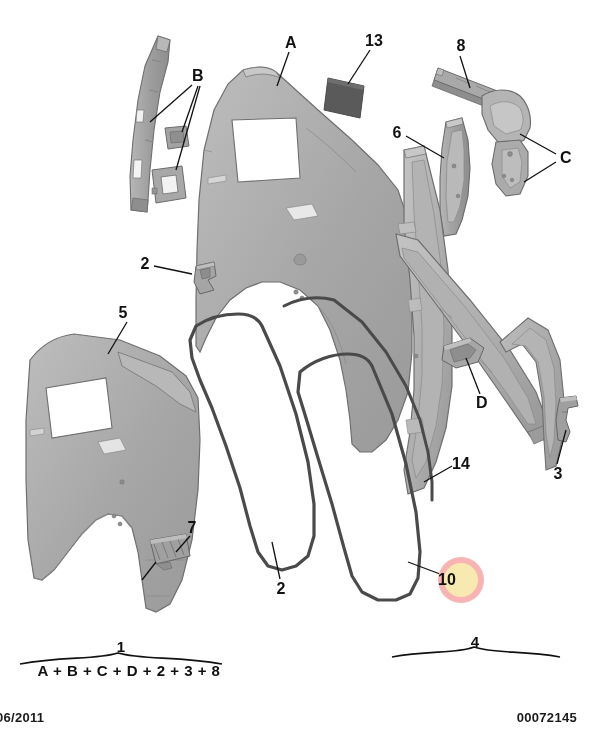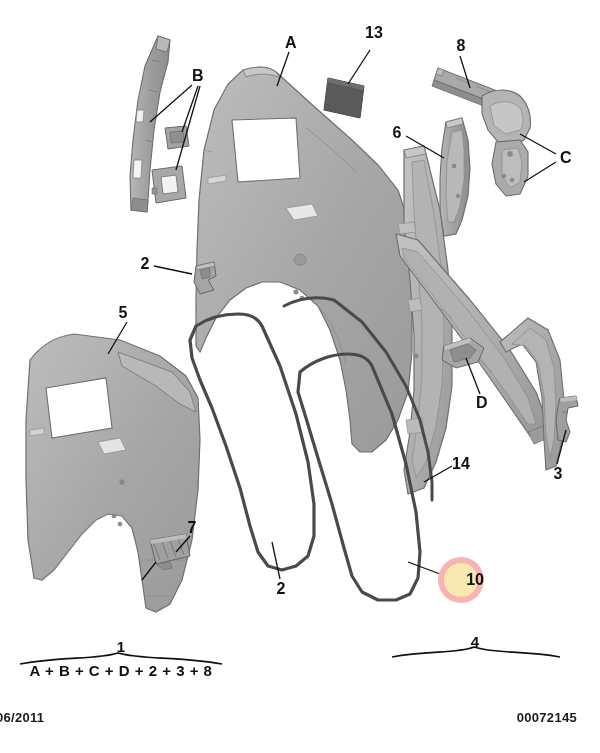--- a/index.html
+++ b/index.html
@@ -40,21 +40,21 @@
     font-size: 16px;
   }
   .hl-wrap {
     position: absolute;
     transform: translate(-50%, -50%);
     width: 46px;
     height: 46px;
     border-radius: 50%;
     display: flex;
     align-items: center;
-    justify-content: flex-end;
+    justify-content: flex-start;
   }
   .hl-ring {
     position: absolute;
     left: 0; top: 0;
     width: 46px;
     height: 46px;
     border-radius: 50%;
     background: #f8b4b4;
   }
   .hl-core {
@@ -83,20 +83,21 @@
   }
   .formula {
     position: absolute;
     font-family: "Liberation Sans", sans-serif;
     font-weight: bold;
     font-size: 15px;
     color: #111111;
     transform: translate(-50%, 0);
     white-space: nowrap;
     letter-spacing: 0.5px;
+    margin-left: 8px;
   }
   .footer-text {
     position: absolute;
     font-family: "Liberation Sans", sans-serif;
     font-weight: bold;
     font-size: 13px;
     color: #1a1a1a;
     white-space: nowrap;
     letter-spacing: 0.3px;
   }
@@ -343,21 +344,21 @@
     </g>
 
     <g stroke="#111111" fill="none" stroke-width="1.6">
       <path d="M20 664 C62 656 96 660 118 653 C142 660 178 656 222 664"></path>
       <path d="M392 657 C428 650 456 654 474 647 C494 654 524 650 560 657"></path>
     </g>
   </svg>
 
   <div class="callout big" style="left:291px; top:43px;">A</div>
   <div class="callout big" style="left:198px; top:76px;">B</div>
-  <div class="callout big" style="left:374px; top:33px;">13</div>
+  <div class="callout big" style="left:374px; top:41px;">13</div>
   <div class="callout big" style="left:461px; top:46px;">8</div>
   <div class="callout big" style="left:397px; top:133px;">6</div>
   <div class="callout big" style="left:566px; top:158px;">C</div>
   <div class="callout big" style="left:145px; top:264px;">2</div>
   <div class="callout big" style="left:123px; top:313px;">5</div>
   <div class="callout big" style="left:482px; top:403px;">D</div>
   <div class="callout big" style="left:558px; top:474px;">3</div>
   <div class="callout big" style="left:461px; top:464px;">14</div>
   <div class="callout big" style="left:192px; top:528px;">7</div>
   <div class="callout big" style="left:281px; top:589px;">2</div>

